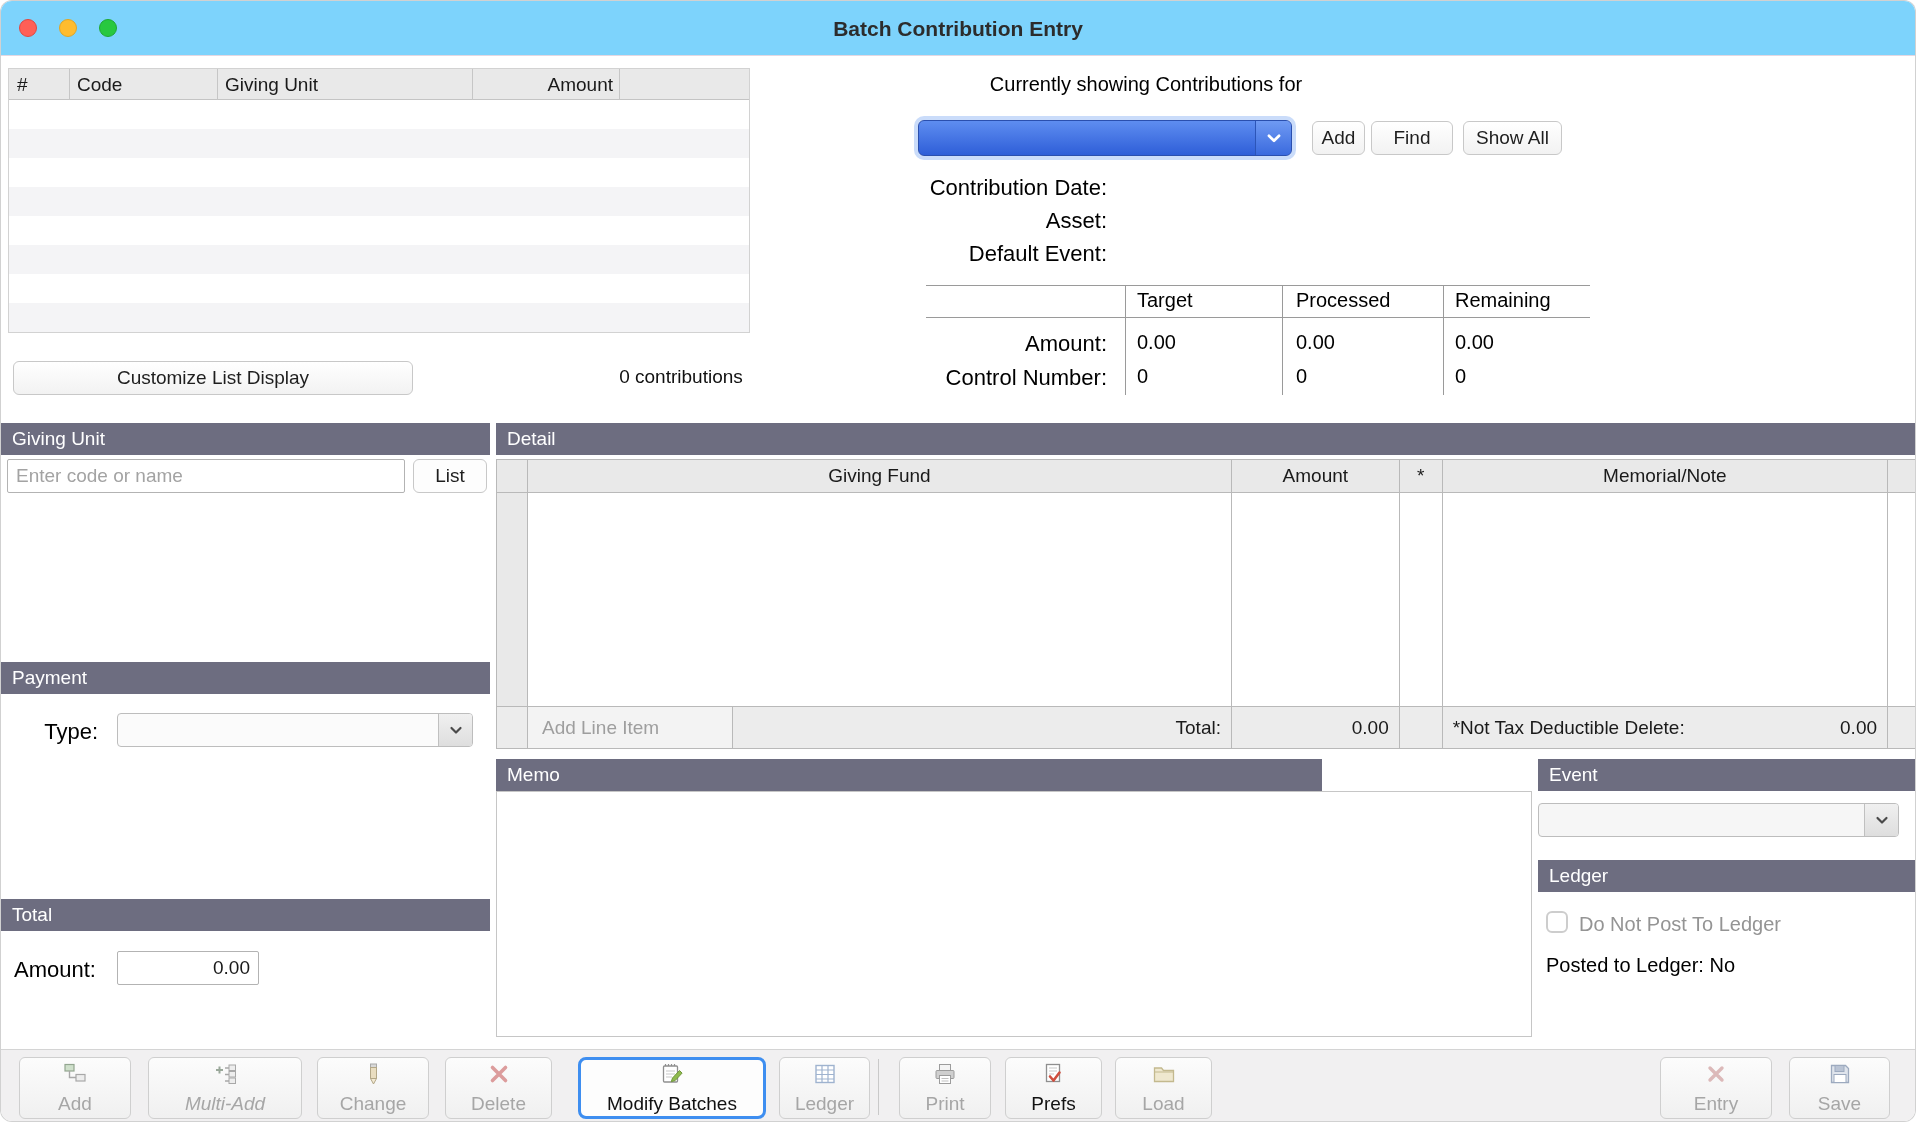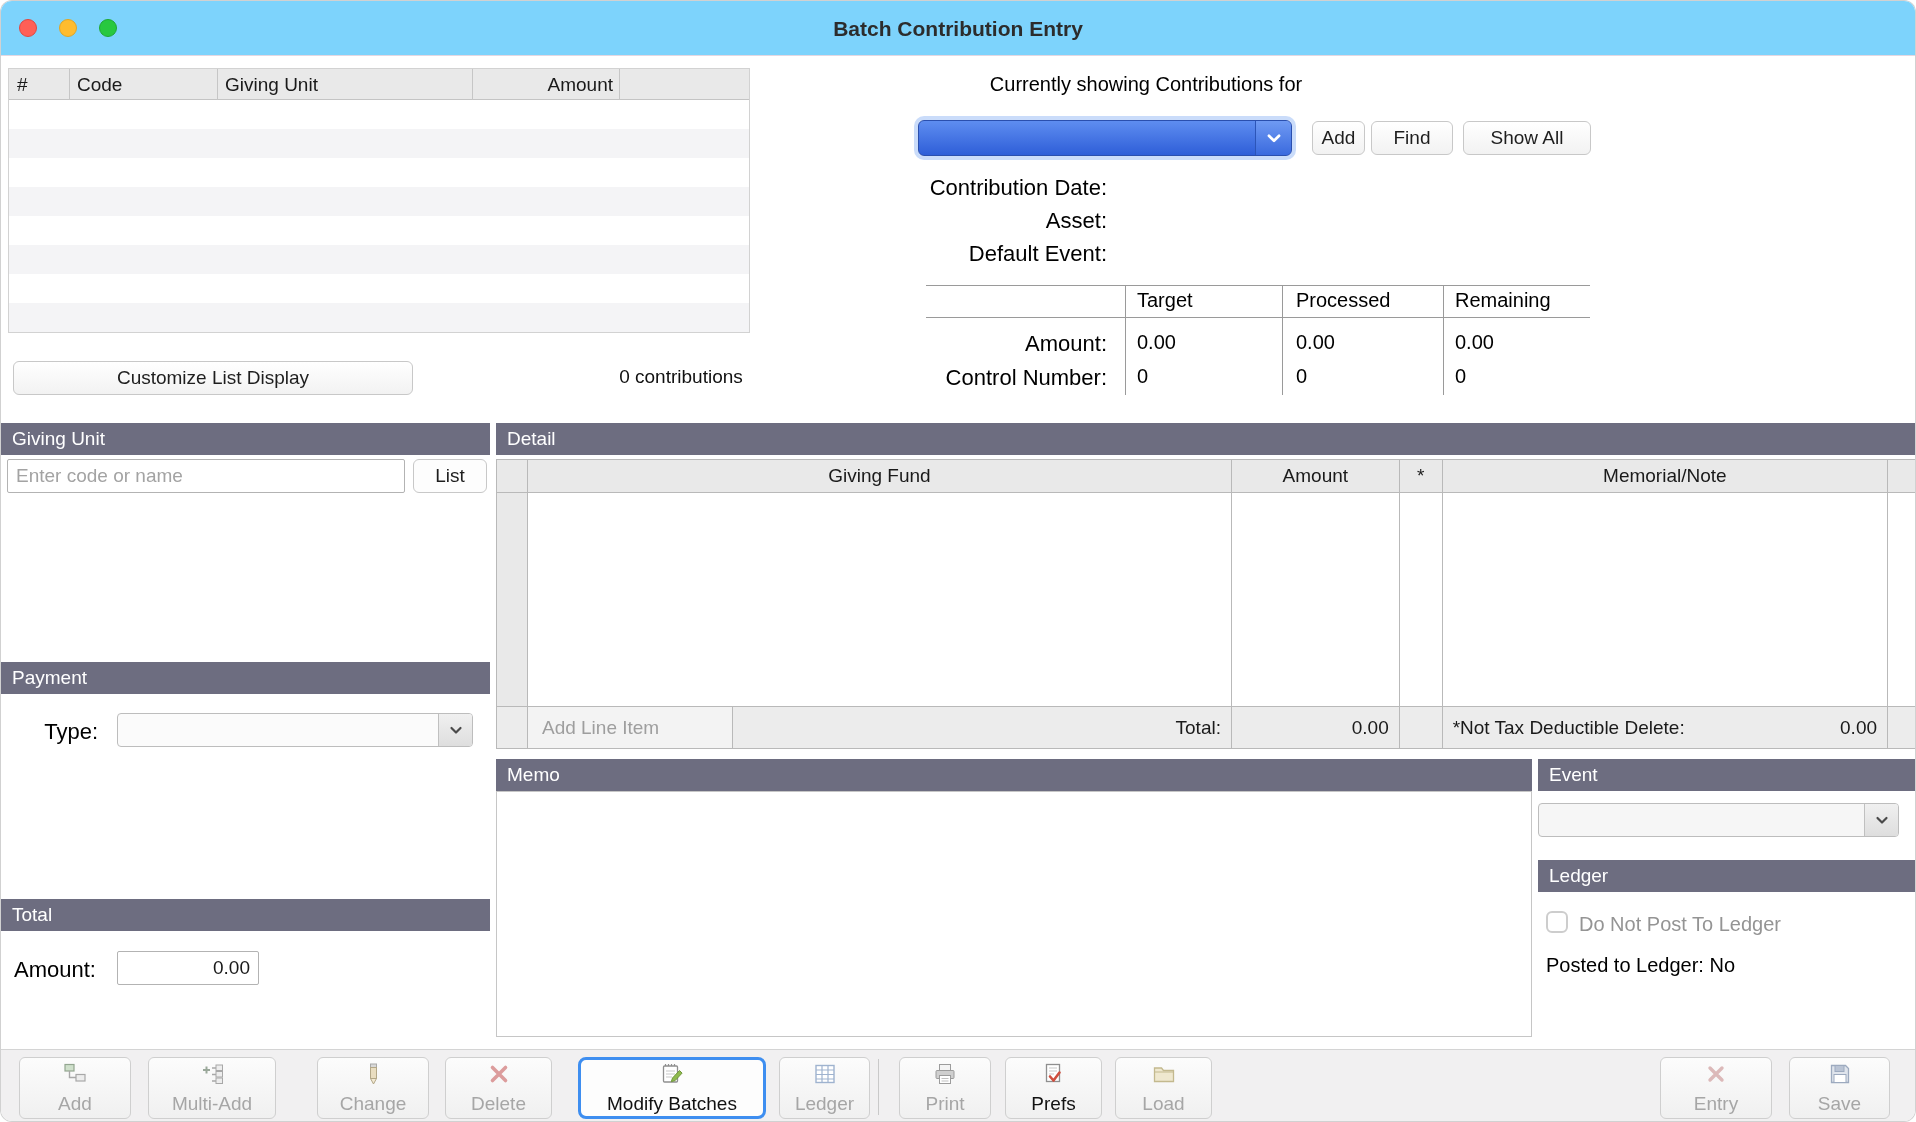--- a/index.html
+++ b/index.html
@@ -119,21 +119,21 @@
           <path d="M3.5 6 L8 10.5 L12.5 6" stroke="#ffffff" stroke-width="2.4" fill="none" stroke-linecap="round" stroke-linejoin="round"></path>
         </svg>
     </div>
   </div>
   <div class="btn abs" style="left:1311px;top:120px;width:53px;height:34px;">
     <span>Add</span>
   </div>
   <div class="btn abs" style="left:1370px;top:120px;width:82px;height:34px;">
     <span>Find</span>
   </div>
-  <div class="btn abs" style="left:1462px;top:120px;width:128px;height:34px;">
+  <div class="btn abs" style="left:1462px;top:120px;width:99px;height:34px;">
     <span>Show All</span>
   </div>
 
   <div class="rlabel" style="left:846px;top:174px;width:260px;">Contribution Date:</div>
   <div class="rlabel" style="left:846px;top:207px;width:260px;">Asset:</div>
   <div class="rlabel" style="left:846px;top:240px;width:260px;">Default Event:</div>
 
   <div class="hline" style="left:925px;top:284px;width:664px;"></div>
   <div class="hline" style="left:925px;top:316px;width:664px;"></div>
   <div class="vline" style="left:1124px;top:284px;height:110px;"></div>
@@ -151,21 +151,21 @@
 
   <div class="rlabel" style="left:846px;top:364px;width:260px;">Control Number:</div>
   <div class="stat" style="left:1136px;top:364px;">0</div>
   <div class="stat" style="left:1295px;top:364px;">0</div>
   <div class="stat" style="left:1454px;top:364px;">0</div>
 
   <div class="slatebar" style="left:0;top:422px;width:489px;">Giving Unit</div>
   <div class="slatebar" style="left:495px;top:422px;width:1421px;">Detail</div>
   <div class="slatebar" style="left:0;top:661px;width:489px;">Payment</div>
   <div class="slatebar" style="left:0;top:898px;width:489px;">Total</div>
-  <div class="slatebar" style="left:495px;top:758px;width:1036px;">Memo</div>
+  <div class="slatebar" style="left:495px;top:758px;width:826px;">Memo</div>
   <div class="slatebar" style="left:1537px;top:758px;width:379px;">Event</div>
   <div class="slatebar" style="left:1537px;top:859px;width:379px;">Ledger</div>
 
   <input class="tinput" style="left: 6px; top: 458px; width: 398px; height: 34px;" placeholder="Enter code or name">
   <div class="btn abs" style="left:412px;top:458px;width:74px;height:34px;background:#fdfdfd;">
     <span>List</span>
   </div>
 
   <div class="rlabel" style="left:15px;top:718px;width:82px;">Type:</div>
   <div class="dropdown" style="left:116px;top:712px;width:356px;height:34px;">
@@ -228,21 +228,21 @@
 
   <div class="tbtn" style="left:18px;width:112px;">
     <span><svg viewBox="0 0 26 26" width="26" height="26">
           <rect x="3" y="3.5" width="9" height="6.5" fill="#cfe0cb" stroke="#93a690" stroke-width="1.2"></rect>
           <path d="M7.5 10 v6.5 h6.5" fill="none" stroke="#a8a8a8" stroke-width="1.4"></path>
           <rect x="14" y="13.5" width="9" height="6.5" fill="#ededed" stroke="#a8a8a8" stroke-width="1.2"></rect>
         </svg></span>
     <span>Add</span>
   </div>
 
-  <div class="tbtn" style="left:147px;width:128px;">
+  <div class="tbtn" style="left:147px;width:154px;font-style:italic;">
     <span><svg viewBox="0 0 26 26" width="26" height="26">
           <path d="M4 9 h7 M7.5 5.5 v7" stroke="#9aa89a" stroke-width="2"></path>
           <path d="M13 7 h4 M13 13.5 h4 M13 20 h4" stroke="#a8a8a8" stroke-width="1.4"></path>
           <rect x="17" y="4" width="6.5" height="5.5" fill="#ededed" stroke="#a8a8a8"></rect>
           <rect x="17" y="10.5" width="6.5" height="5.5" fill="#ededed" stroke="#a8a8a8"></rect>
           <rect x="17" y="17" width="6.5" height="5.5" fill="#ededed" stroke="#a8a8a8"></rect>
         </svg></span>
     <span>Multi-Add</span>
   </div>
 

